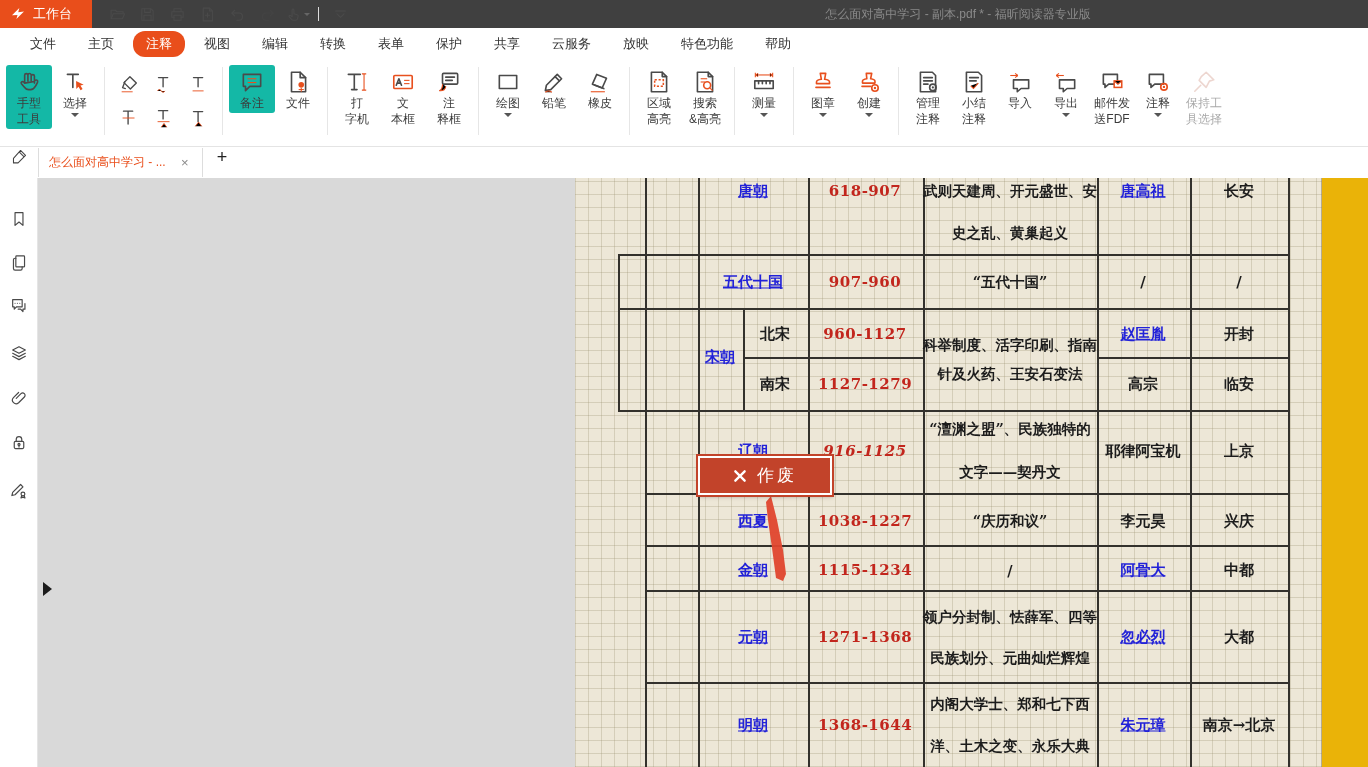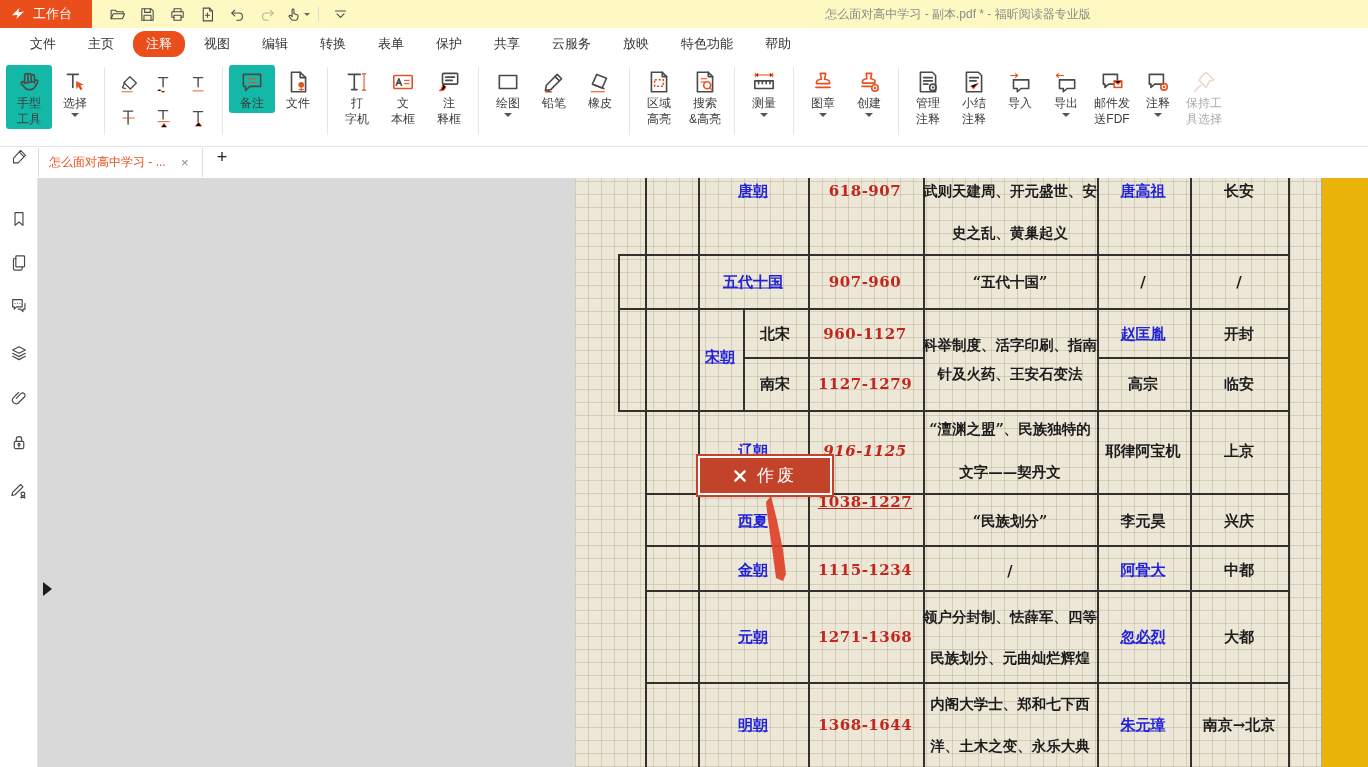--- a/index.html
+++ b/index.html
@@ -1,19 +1,19 @@
 <!DOCTYPE html>
 <html><head>
 <meta charset="utf-8">
 <style>
   html,body{margin:0;padding:0;background:#888;}
   #app{position:relative;width:1368px;height:767px;background:#fff;overflow:hidden;
        font-family:"Liberation Sans",sans-serif;-webkit-font-smoothing:antialiased;}
   
-  .titlebar{position:absolute;top:0;left:0;right:0;height:28px;background:#fef9c3;}
+  .titlebar{position:absolute;top:0;left:0;right:0;height:28px;background:#404040;}
   .workspace-btn{position:absolute;left:0;top:0;width:92px;height:28px;background:#E94E1B;color:#fff;
        display:flex;align-items:center;gap:7px;padding-left:10px;box-sizing:border-box;font-size:13px;cursor:default;}
   .workspace-btn svg{width:16px;height:16px;}
   .qa{position:absolute;left:102px;top:0;height:28px;display:flex;align-items:center;}
   .qa-btn{width:30px;height:24px;display:flex;align-items:center;justify-content:center;position:relative;}
   .qa-btn svg{width:17px;height:17px;}
   .qa-btn.disabled svg{opacity:.38;}
   .qa-caret{width:0;height:0;border:3.5px solid transparent;border-top-color:#666;margin-left:2px;margin-top:4px;}
   .qa-sep{width:1px;height:14px;background:#dcdcdc;margin:0 6px;}
   .win-title{position:absolute;left:958px;top:0;transform:translateX(-50%);line-height:28px;
@@ -663,24 +663,24 @@
         <div class="td t-name" style="left: 664px; top: 206px;">临安</div>
         <div class="td t-desc" style="left: 435px; top: 167px;">科举制度、活字印刷、指南</div>
         <div class="td t-desc" style="left: 435px; top: 196px;">针及火药、王安石变法</div>
         <div class="td t-link" style="left: 178px; top: 273px;">辽朝</div>
         <div class="td t-year" style="left: 290px; top: 273px; font-style: italic;">916-1125</div>
         <div class="td t-name" style="left: 568px; top: 273px;">耶律阿宝机</div>
         <div class="td t-name" style="left: 664px; top: 273px;">上京</div>
         <div class="td t-desc" style="left: 435px; top: 251px;">“澶渊之盟”、民族独特的</div>
         <div class="td t-desc" style="left: 435px; top: 294px;">文字——契丹文</div>
         <div class="td t-link" style="left: 178px; top: 343px;">西夏</div>
-        <div class="td t-year" style="left: 290px; top: 324px; text-decoration: underline;">1038-1227</div>
+        <div class="td t-year" style="left: 290px; top: 343px;">1038-1227</div>
         <div class="td t-name" style="left: 568px; top: 343px;">李元昊</div>
         <div class="td t-name" style="left: 664px; top: 343px;">兴庆</div>
-        <div class="td t-desc" style="left: 435px; top: 343px;">“民族划分”</div>
+        <div class="td t-desc" style="left: 435px; top: 343px;">“庆历和议”</div>
         <div class="td t-link" style="left: 178px; top: 392px;">金朝</div>
         <div class="td t-year" style="left: 290px; top: 392px;">1115-1234</div>
         <div class="td t-link" style="left: 568px; top: 392px;">阿骨大</div>
         <div class="td t-name" style="left: 664px; top: 392px;">中都</div>
         <div class="td t-desc" style="left: 435px; top: 392px;">/</div>
         <div class="td t-link" style="left: 178px; top: 459px;">元朝</div>
         <div class="td t-year" style="left: 290px; top: 459px;">1271-1368</div>
         <div class="td t-link" style="left: 568px; top: 459px;">忽必烈</div>
         <div class="td t-name" style="left: 664px; top: 459px;">大都</div>
         <div class="td t-desc" style="left: 435px; top: 439px;">领户分封制、怯薛军、四等</div>

